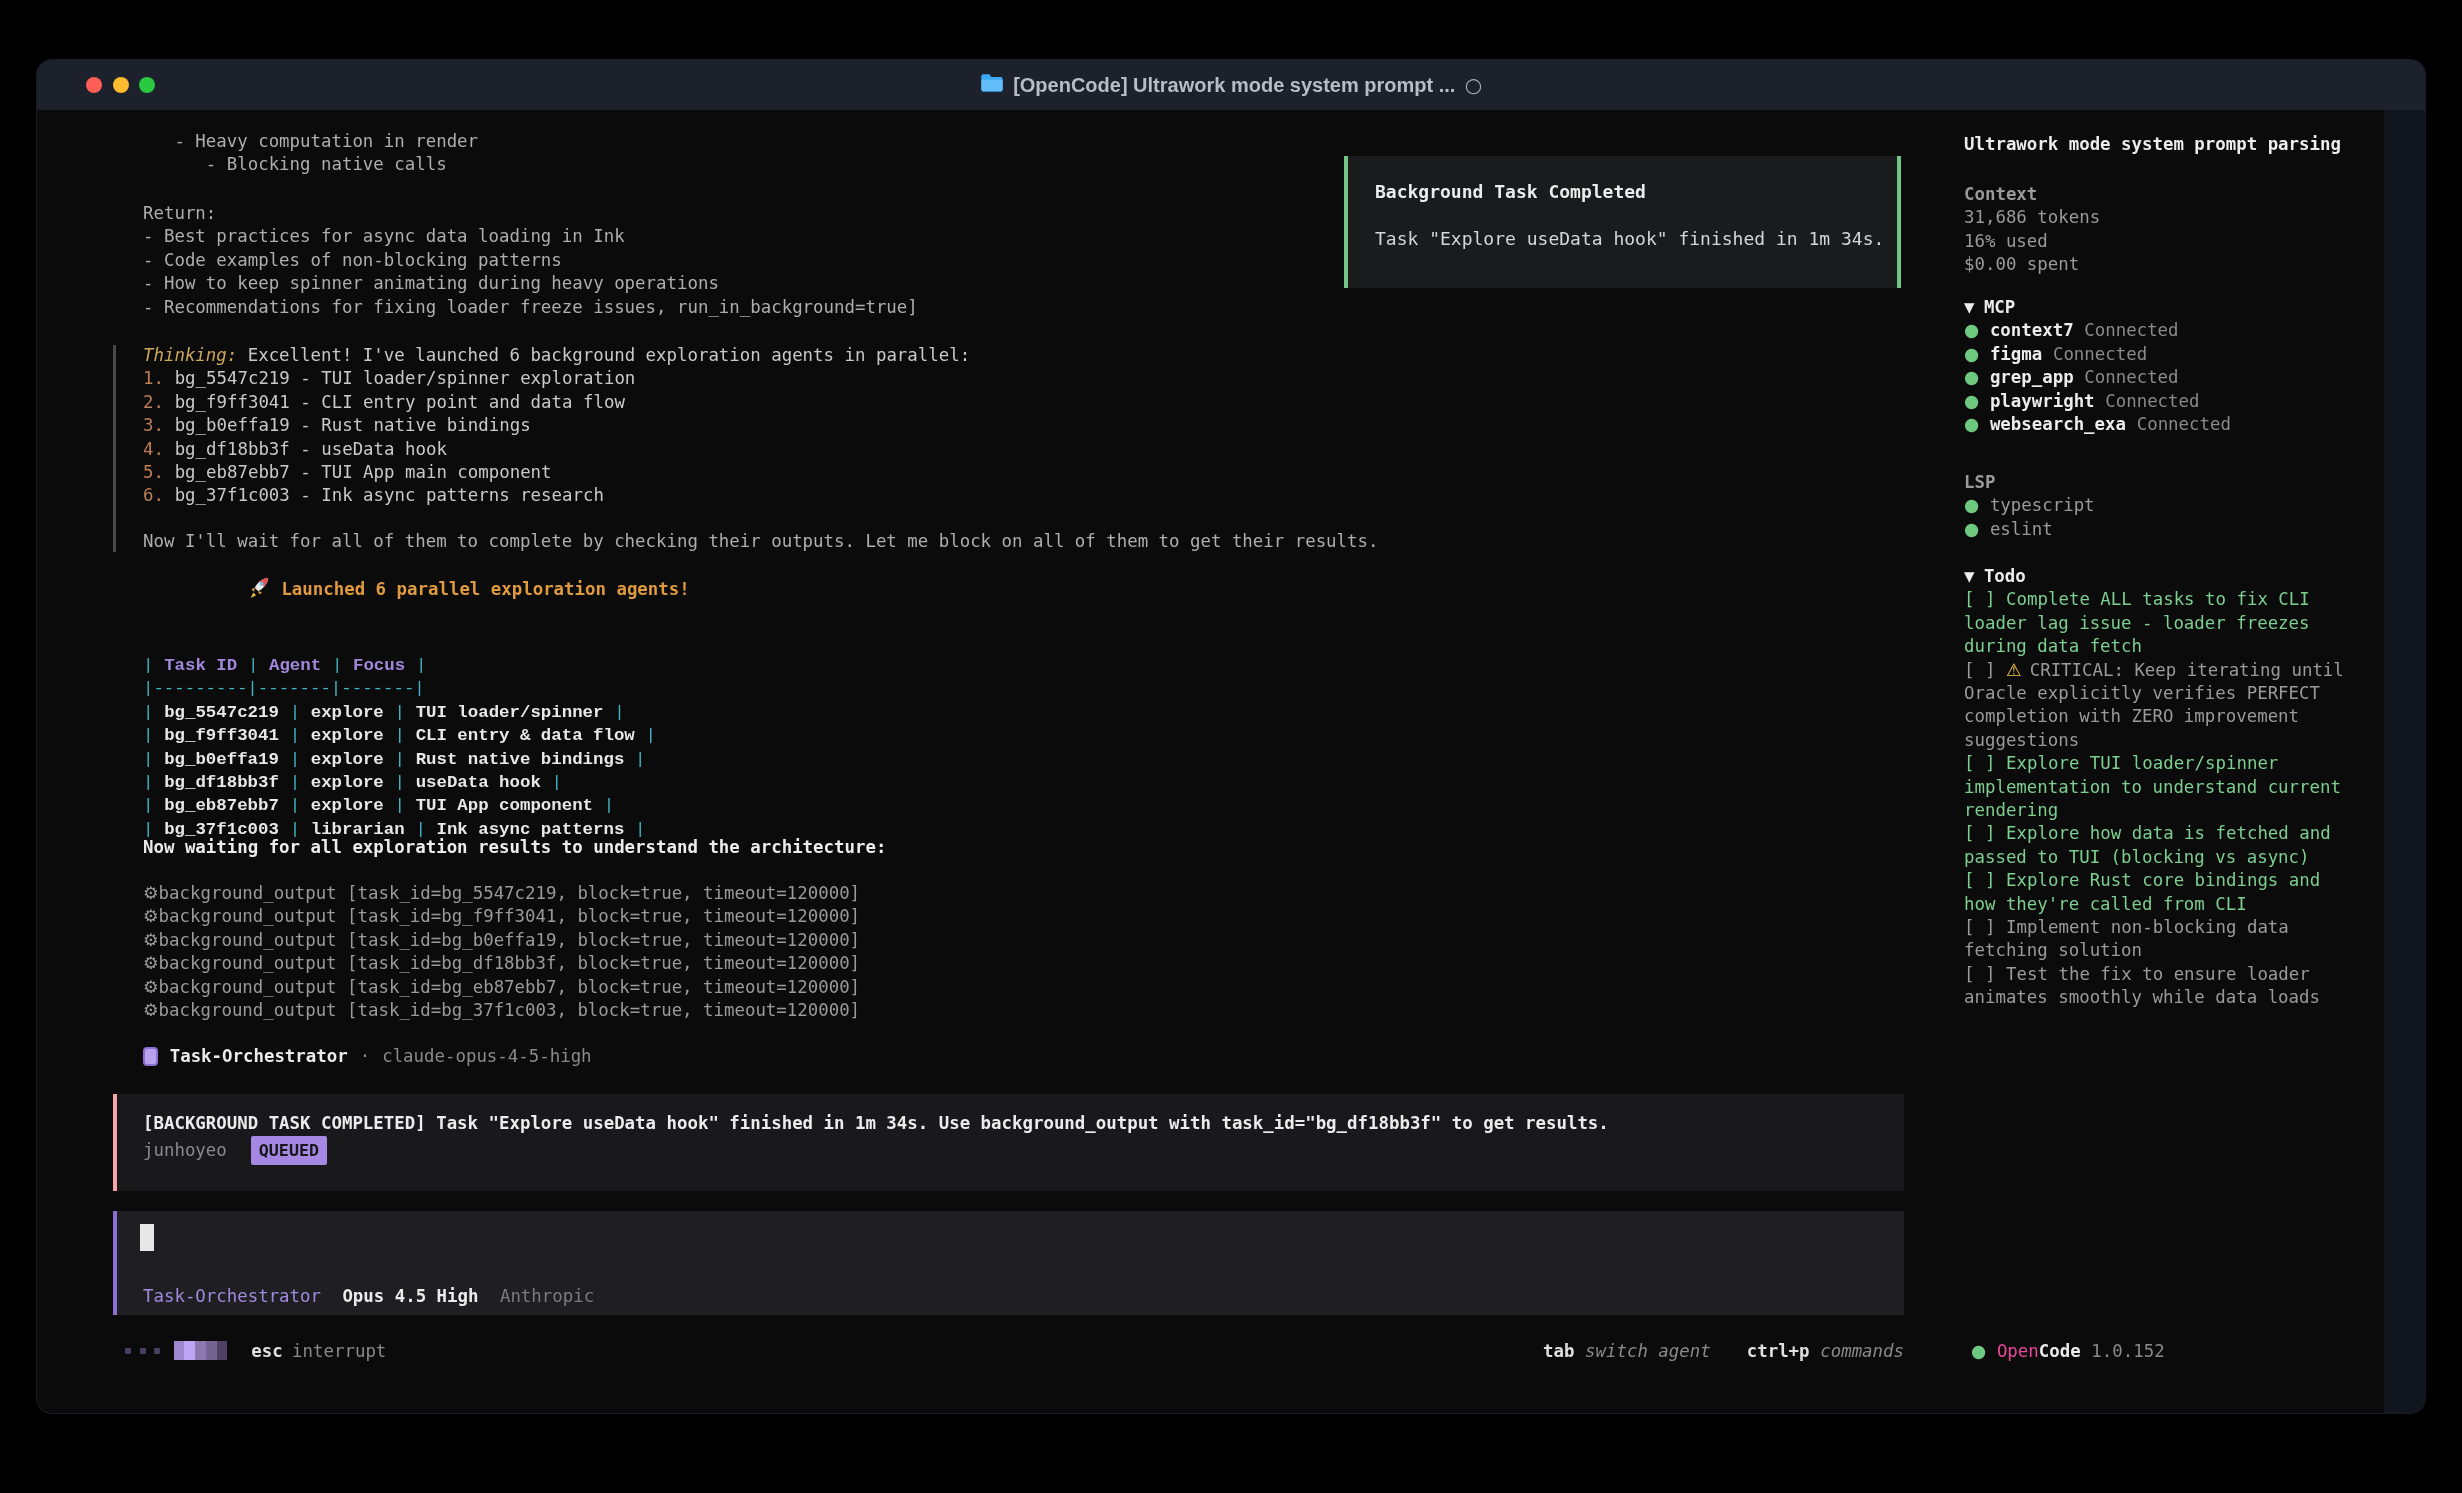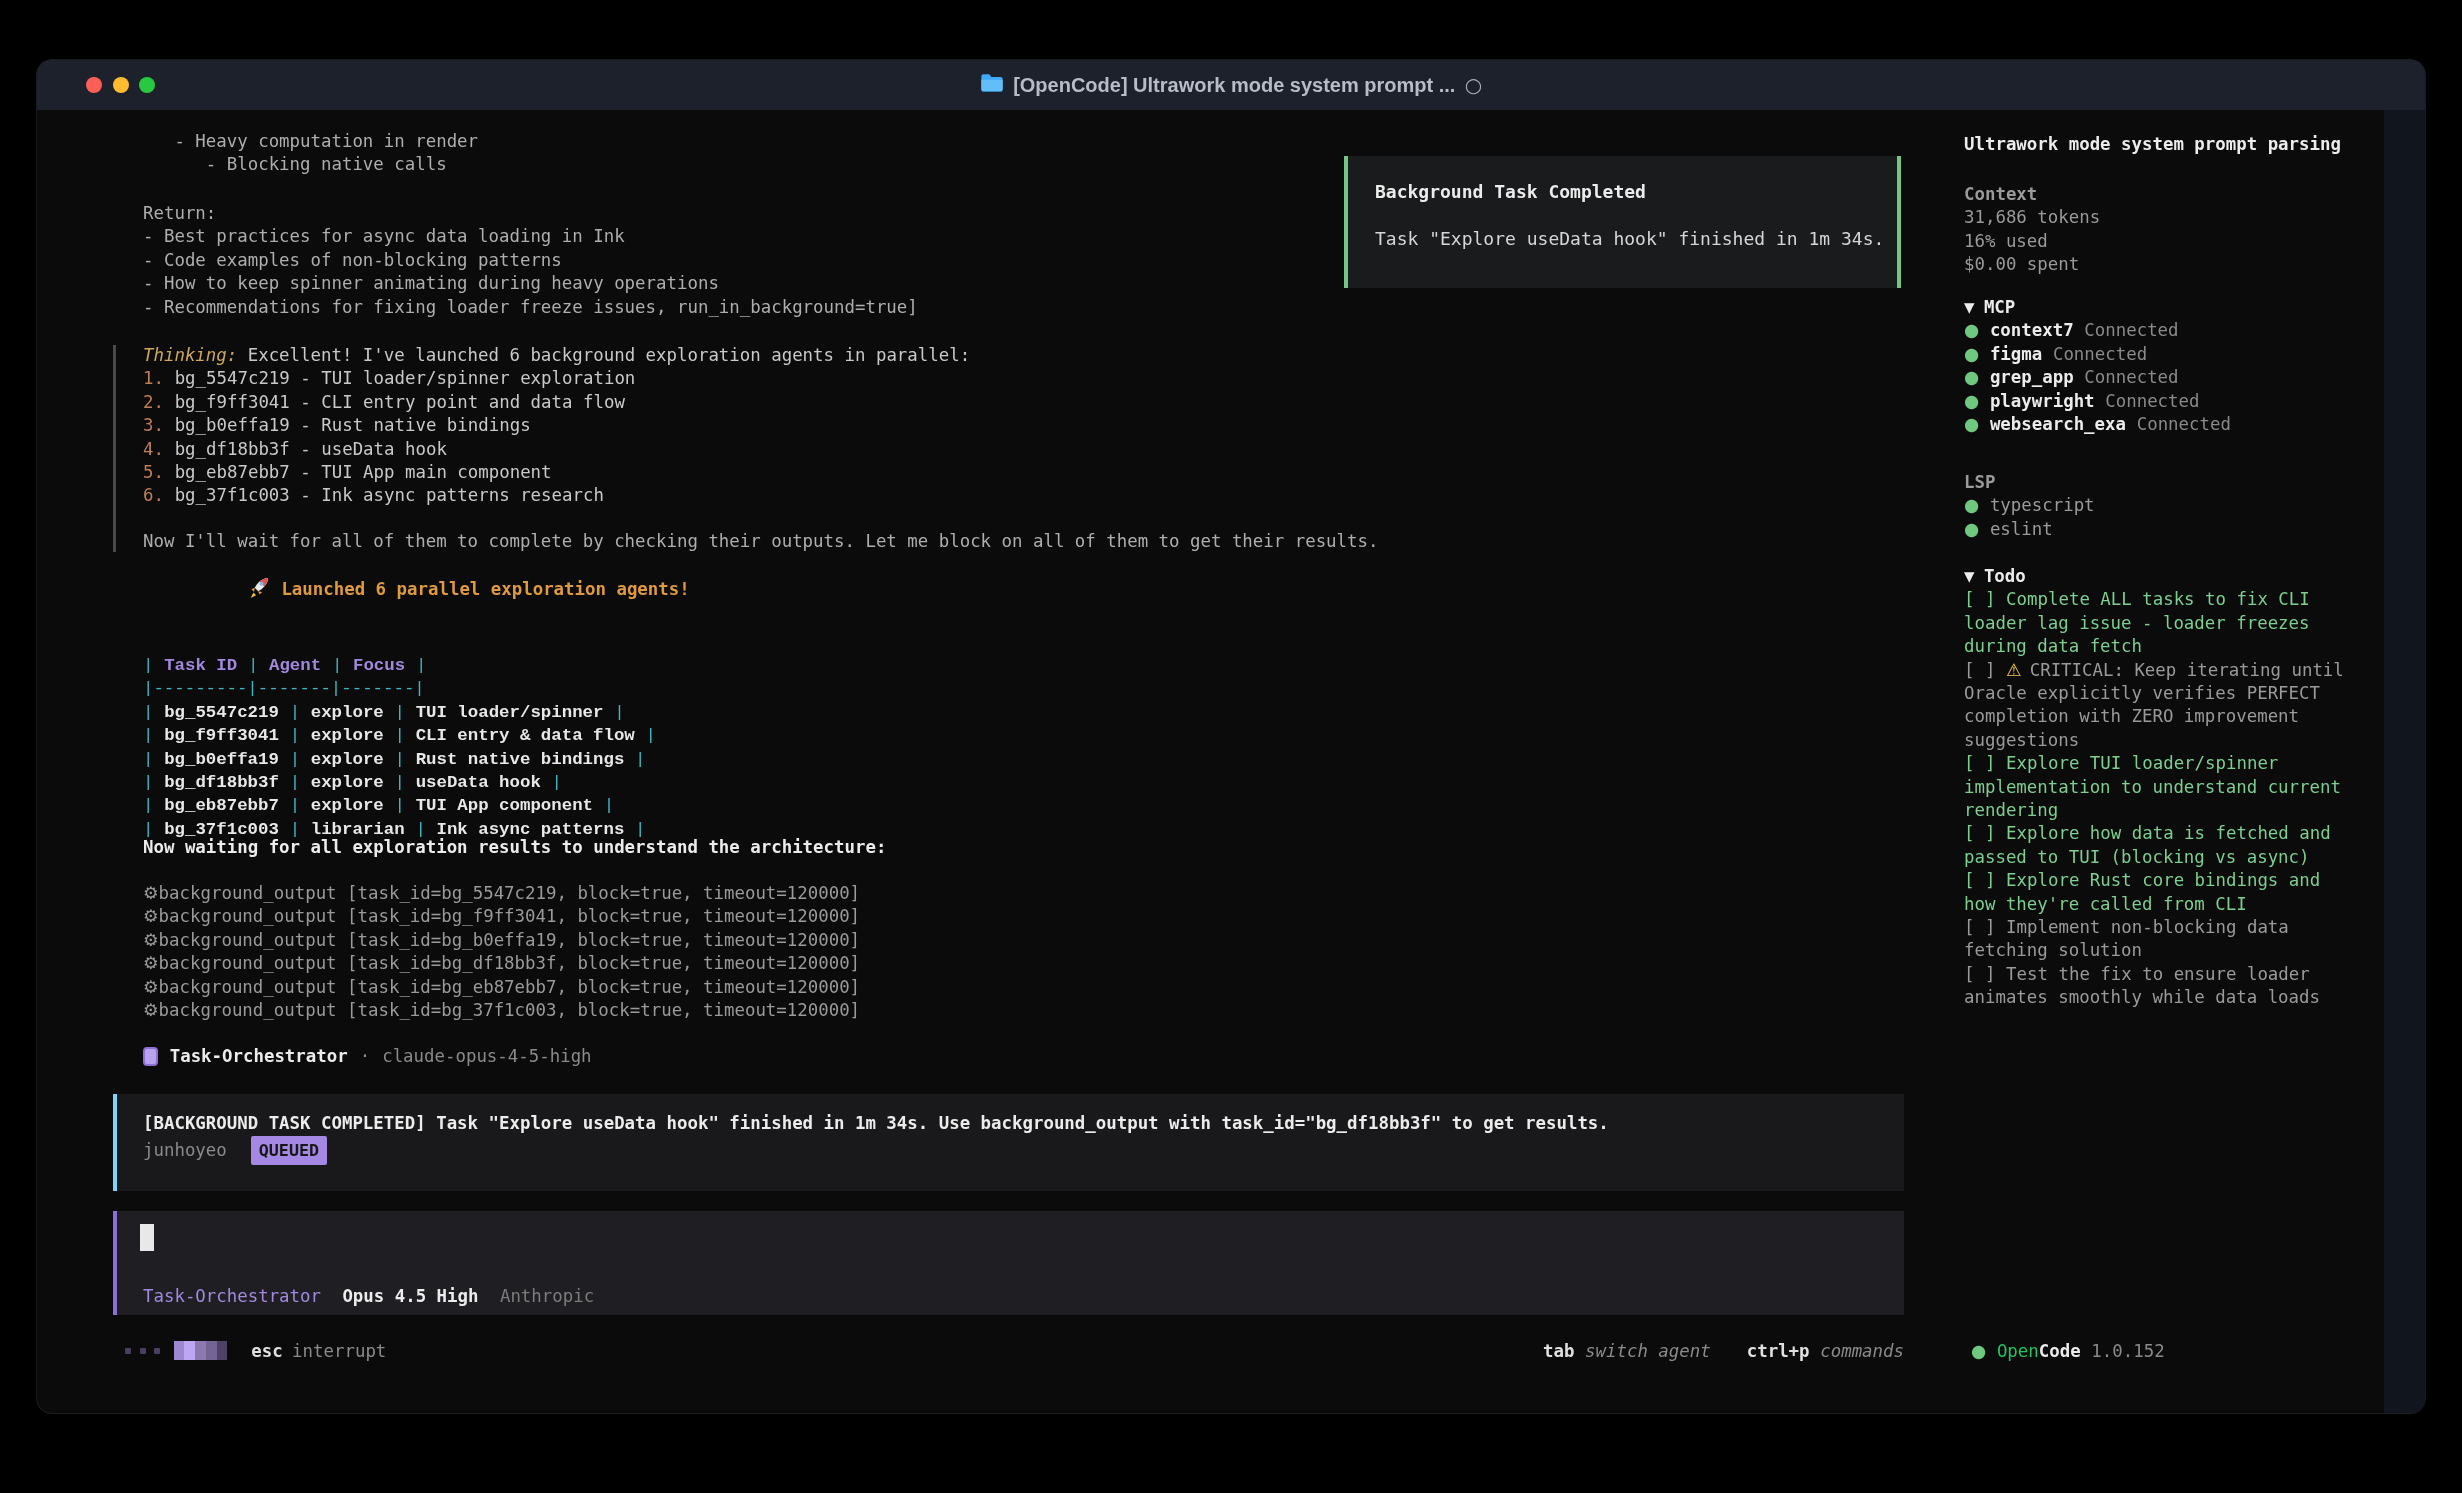--- a/index.html
+++ b/index.html
@@ -42,21 +42,21 @@
   .gear { font-family:"DejaVu Sans", sans-serif; color:#9a9a9a; }
 
   .agent-line { display:flex; align-items:center; gap:12px; }
   .agent-chip { width:14.7px; height:19px; border-radius:4px; background:#b9a2ee; border:2.7px solid #8d6fd4; }
   .agent-name { color:#ececec; font-weight:bold; font-size:17.4px; }
   .agent-dot  { color:#8a8a8a; font-size:17.4px; }
   .agent-model{ color:#8a8a8a; font-size:17.4px; }
 
   
   .msgbox { position:absolute; left:76px; top:1034px; width:1791px; height:97px;
-            background:#19191b; border-left:4px solid #7dd3fc; padding:16px 0 15px 26px; }
+            background:#19191b; border-left:4px solid #fca5a5; padding:16px 0 15px 26px; }
   .msgbox .row1 { height:27px; line-height:27px; color:#ececec; font-weight:bold; font-size:17.4px; white-space:pre; }
   .msgbox .row2 { height:27px; line-height:27px; font-size:17.4px; display:flex; align-items:center; gap:24px; }
   .user { color:#8a8a8a; }
   .badge { background:#a588e4; color:#17171a; font-weight:bold; font-size:16.7px; padding:0.7px 8px; border-radius:2px; }
 
   .inputbox { position:absolute; left:76px; top:1151px; width:1791px; height:104px;
               background:#1f1f23; border-left:4px solid #8c6fd6; }
   .cursor { position:absolute; left:23.4px; top:13.4px; width:13.4px; height:27px; background:#e8e8e8; }
   .input-meta { position:absolute; left:26px; bottom:9.4px; display:flex; align-items:center; gap:21.4px; font-size:17.4px; }
   .im-agent { color:#a289dd; }
@@ -70,21 +70,21 @@
   .spin-dot { width:6px; height:6px; border-radius:1.3px; background:#4a3f63; }
   .spin-blocks { display:flex; }
   .spin-block { width:10.7px; height:19px; }
   .key { color:#e0e0e0; font-weight:bold; margin-left:14.7px; }
   .keylabel { color:#8a8a8a; }
   .sb-right { position:absolute; right:521px; top:0; height:23.4px; display:flex; align-items:center; }
   .sb-right .key { margin-left:36px; } .sb-right .key:first-child { margin-left:0; }
   .sb-right .keylabel { margin-left:10.7px;font-style:italic; }
   .sb-brand { position:absolute; left:1930px; top:0; height:23.4px; display:flex; align-items:center; }
   .brand-dot { color:#6fc87f; font-family:"DejaVu Sans", sans-serif; margin-right:10.7px; }
-  .brand-open { color:#22c55e; }
+  .brand-open { color:#ec4899; }
   .brand-code { color:#ececec; font-weight:bold; }
   .brand-ver { color:#8a8a8a; margin-left:10.7px; }
 
   
   .notif { position:absolute; left:1307px; top:96px; width:557px; height:132px; background:#1a1b1c;
            border-left:4px solid #74c687; border-right:4px solid #74c687; padding:24px 0 0 27px; }
   .notif .n1 { height:23.4px; line-height:23.4px; color:#ececec; font-weight:bold; font-size:18px; white-space:pre; }
   .notif .n2 { margin-top:23.4px; height:23.4px; line-height:23.4px; color:#d6d6d6; font-size:18px; white-space:pre; }
 
   

